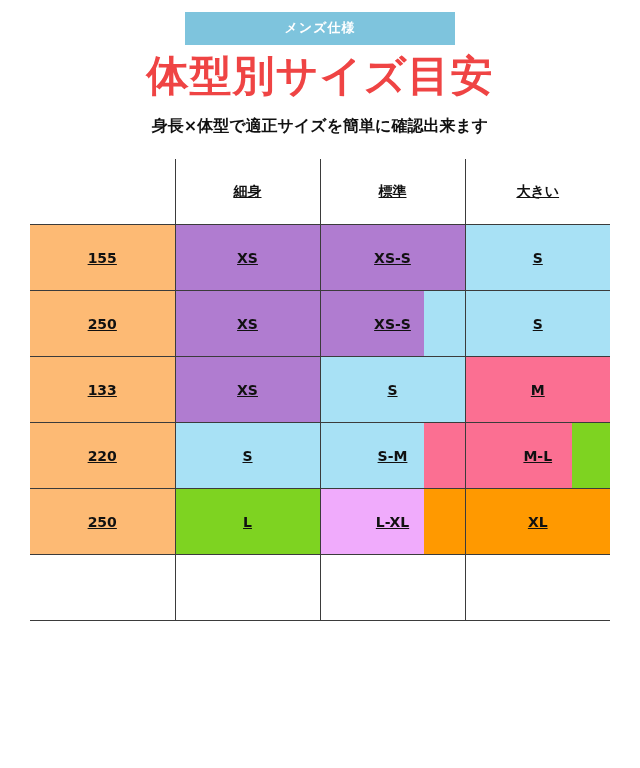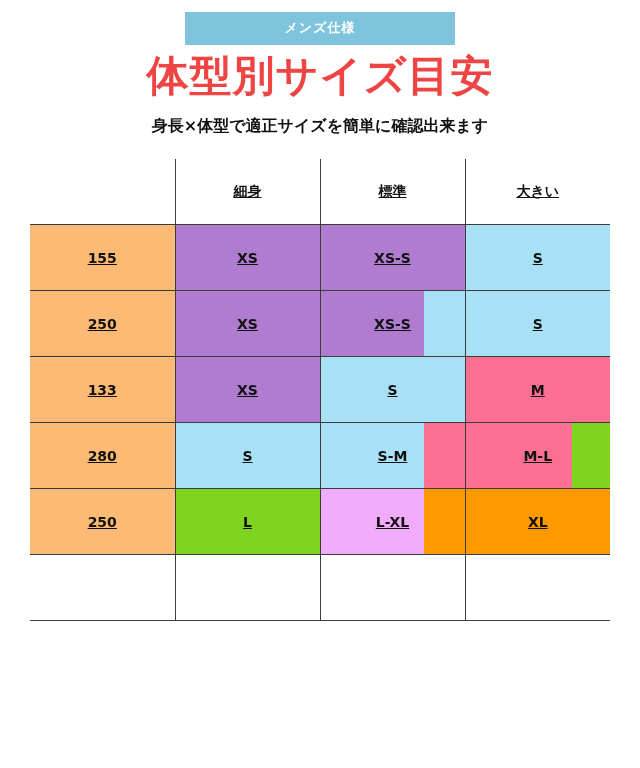--- a/index.html
+++ b/index.html
@@ -150,21 +150,21 @@
             <td class="vsep" style="position: relative; background: rgb(176, 124, 208); overflow: hidden;"><span style="position: absolute; top: 0px; bottom: 0px; width: 28%; background: rgb(168, 225, 245); right: 0px;"></span><span style="position: relative; z-index: 2;">XS-S</span></td>
             <td class="vsep" style="position: relative; background: rgb(168, 225, 245); overflow: hidden;"><span style="position: relative; z-index: 2;">S</span></td>
           </tr>
           <tr>
             <td class="height-cell">133</td>
             <td class="vsep" style="position: relative; background: rgb(176, 124, 208); overflow: hidden;"><span style="position: relative; z-index: 2;">XS</span></td>
             <td class="vsep" style="position: relative; background: rgb(168, 225, 245); overflow: hidden;"><span style="position: relative; z-index: 2;">S</span></td>
             <td class="vsep" style="position: relative; background: rgb(251, 111, 146); overflow: hidden;"><span style="position: relative; z-index: 2;">M</span></td>
           </tr>
           <tr>
-            <td class="height-cell">280</td>
+            <td class="height-cell">220</td>
             <td class="vsep" style="position: relative; background: rgb(168, 225, 245); overflow: hidden;"><span style="position: relative; z-index: 2;">S</span></td>
             <td class="vsep" style="position: relative; background: rgb(168, 225, 245); overflow: hidden;"><span style="position: absolute; top: 0px; bottom: 0px; width: 28%; background: rgb(251, 111, 146); right: 0px;"></span><span style="position: relative; z-index: 2;">S-M</span></td>
             <td class="vsep" style="position: relative; background: rgb(251, 111, 146); overflow: hidden;"><span style="position: absolute; top: 0px; bottom: 0px; width: 26%; background: rgb(126, 211, 33); right: 0px;"></span><span style="position: relative; z-index: 2;">M-L</span></td>
           </tr>
           <tr>
             <td class="height-cell">250</td>
             <td class="vsep" style="position: relative; background: rgb(126, 211, 33); overflow: hidden;"><span style="position: relative; z-index: 2;">L</span></td>
             <td class="vsep" style="position: relative; background: #f0abfc; overflow: hidden;"><span style="position: absolute; top: 0px; bottom: 0px; width: 28%; background: rgb(255, 153, 0); right: 0px;"></span><span style="position: relative; z-index: 2;">L-XL</span></td>
             <td class="vsep" style="position: relative; background: rgb(255, 153, 0); overflow: hidden;"><span style="position: relative; z-index: 2;">XL</span></td>
           </tr>

